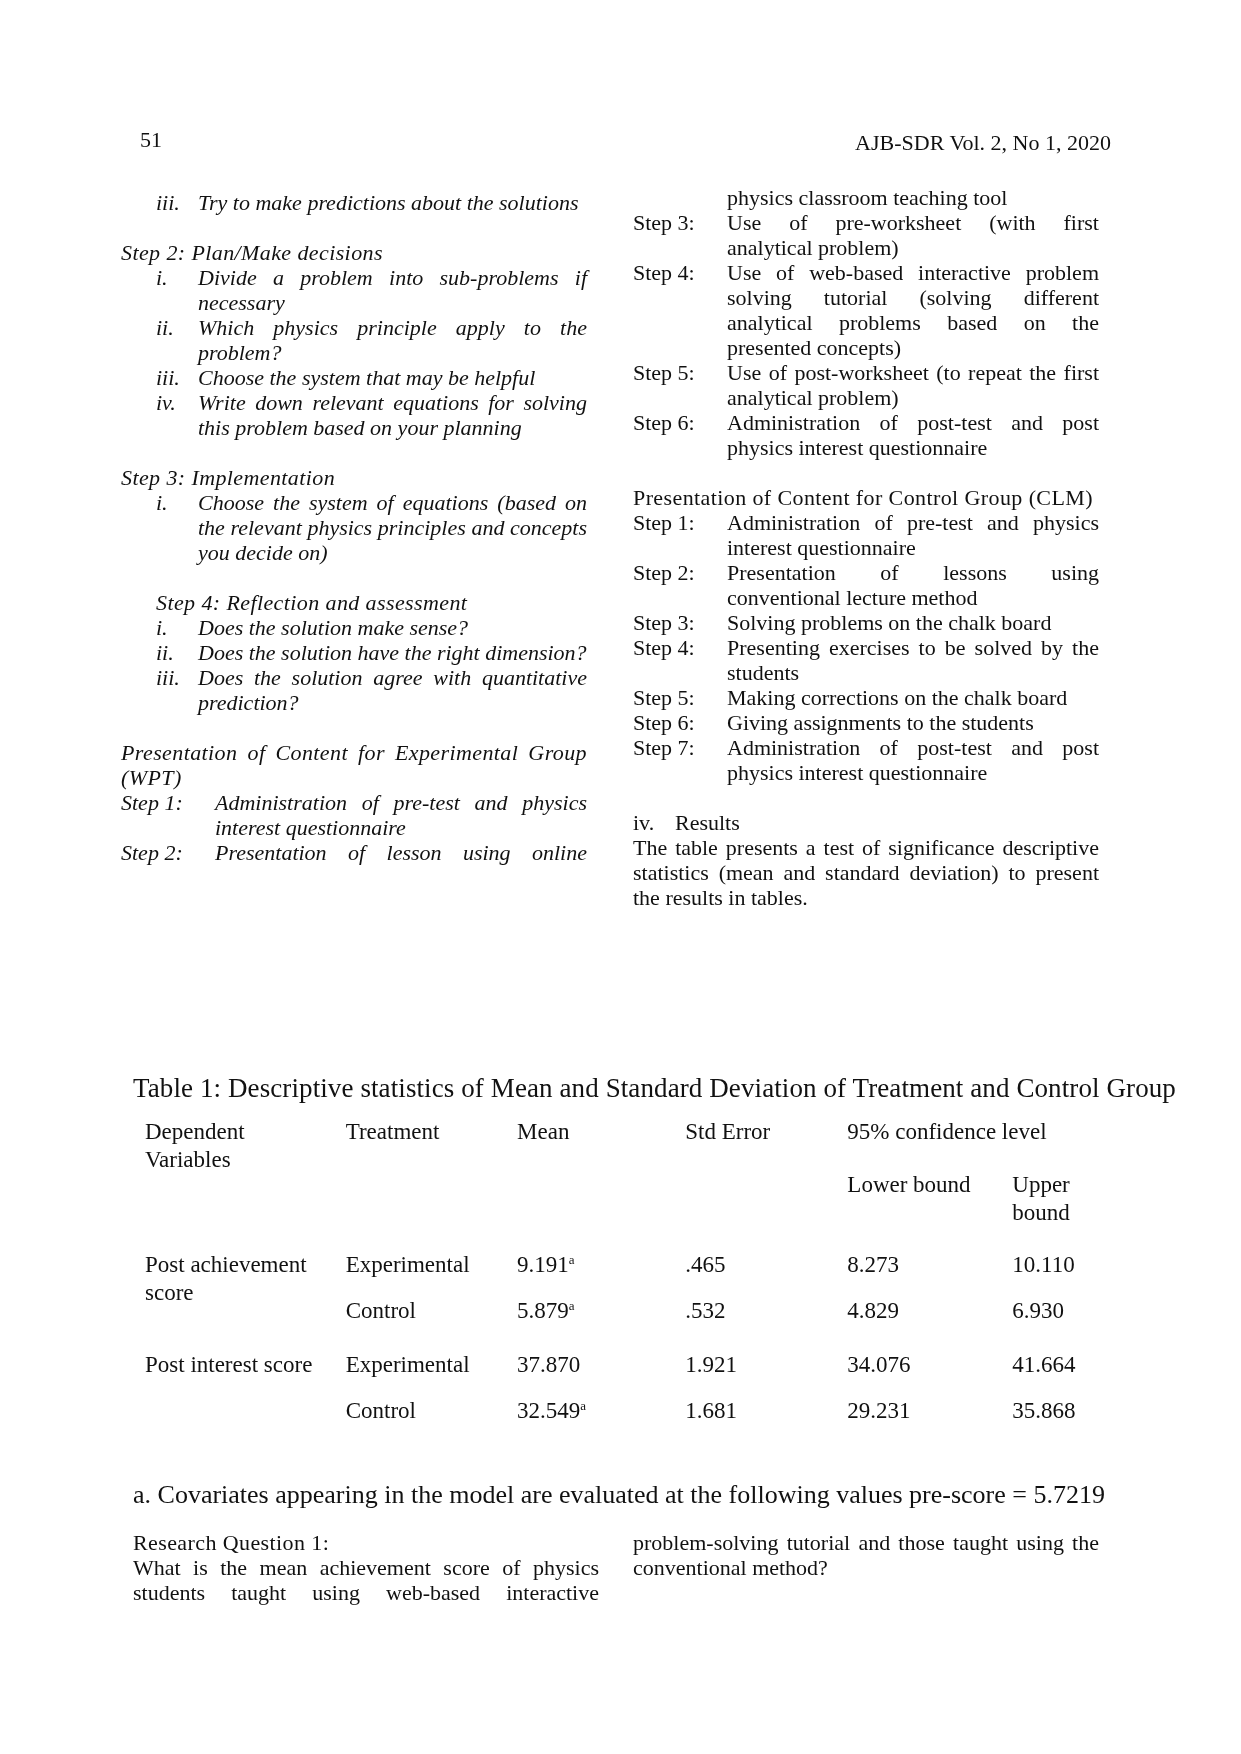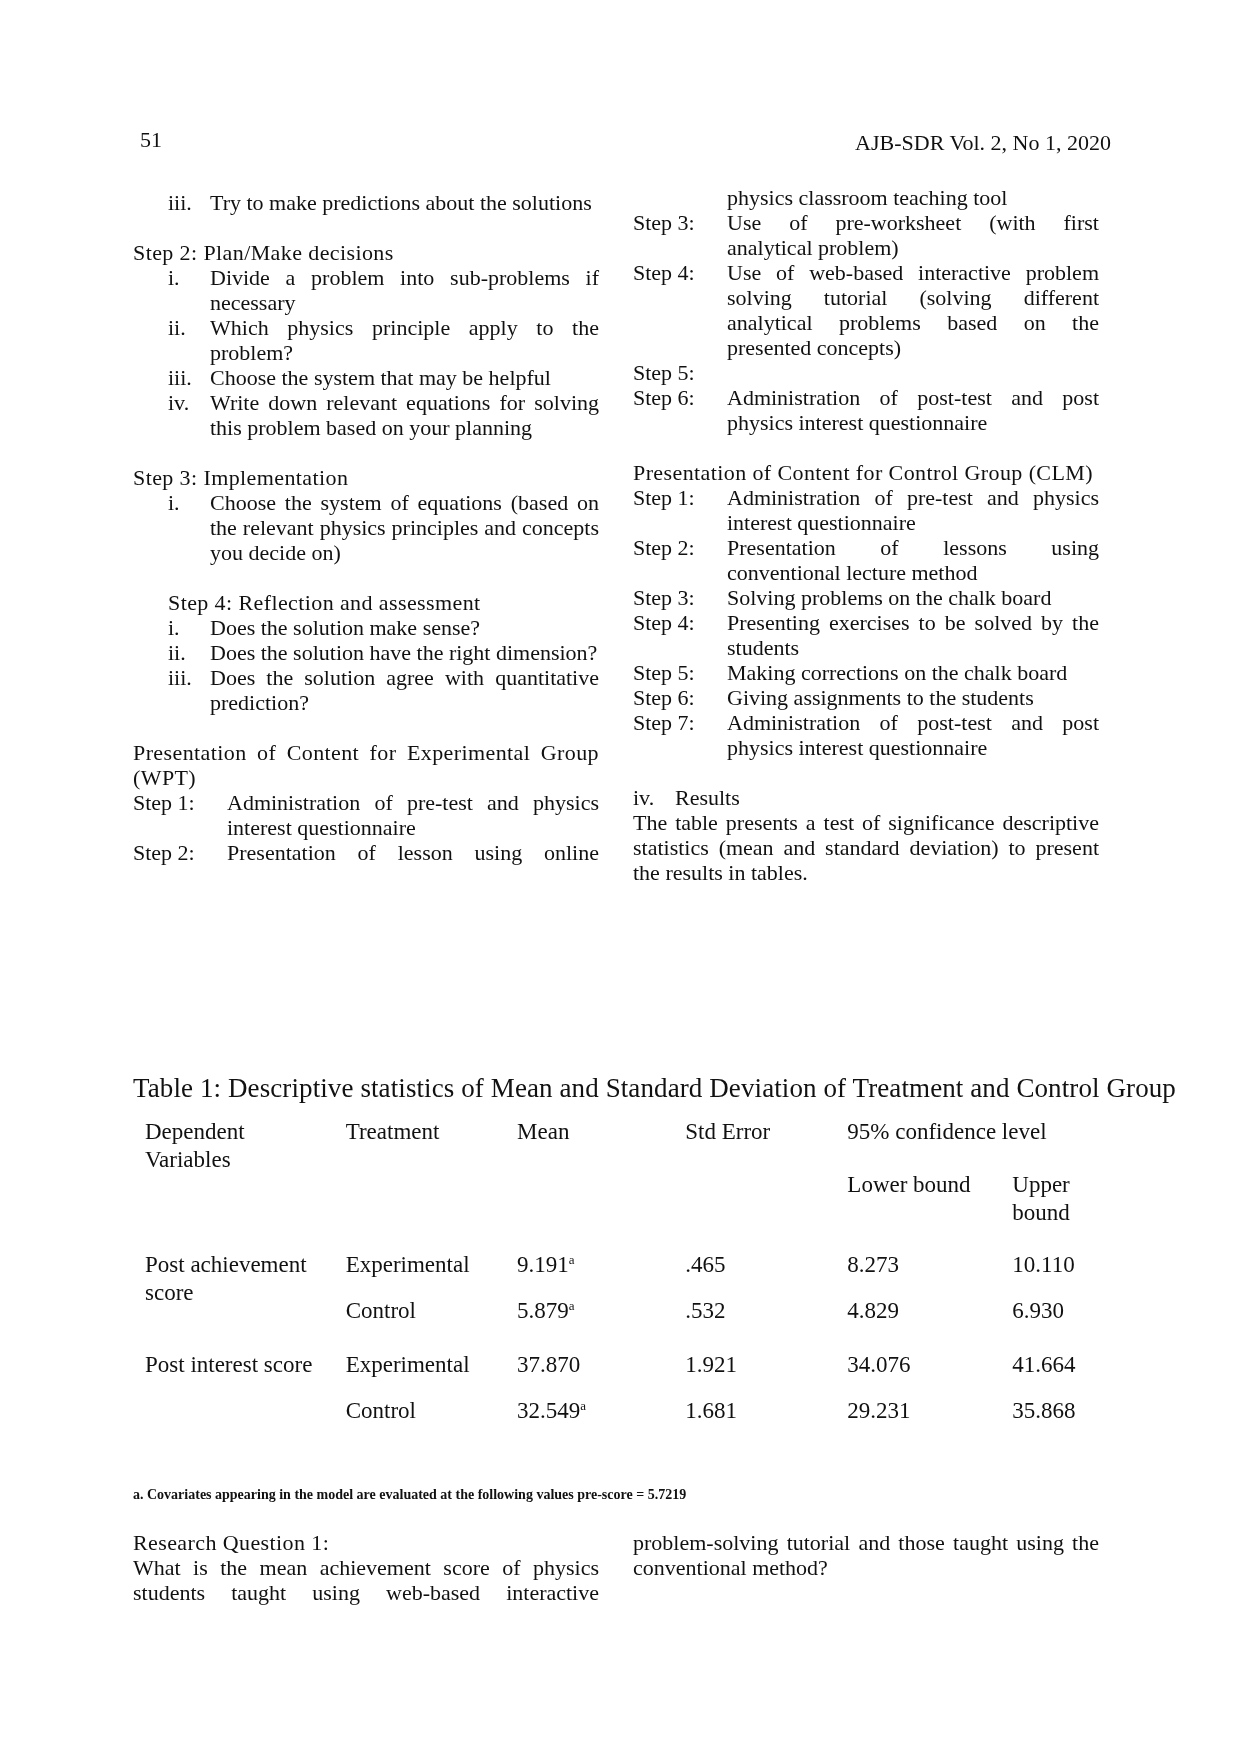--- a/index.html
+++ b/index.html
@@ -6,21 +6,21 @@
   body {
     width: 1241px; height: 1754px; position: relative; overflow: hidden;
     font-family: "Liberation Serif", "DejaVu Serif", serif;
     color: #111; font-size: 22px; line-height: 25px;
   }
   .abs { position: absolute; }
   .page-num { left: 140px; top: 127px; font-size: 22px; }
   .journal { right: 130px; top: 130px; font-size: 22px; }
 
   .col { position: absolute; width: 466px; }
-  .col-left { left: 133px; top: 190px; }
+  .col-left { left: 121px; top: 190px; font-style: italic; }
   .col-right { left: 633px; top: 185px; }
 
   .just { text-align: justify; text-align-last: auto; }
   .line-just { text-align: justify; text-align-last: justify; }
 
   .li { display: flex; }
   .li .num { width: 42px; flex: 0 0 42px; padding-left: 35px; }
   .li .txt { flex: 1; text-align: justify; }
   .step { display: flex; }
   .step .lbl { flex: 0 0 94px; width: 94px; }
@@ -31,21 +31,21 @@
   .table-caption { left: 133px; top: 1076px; font-size: 27px; letter-spacing: 0.1px; }
   table.stats {
     position: absolute; left: 133px; top: 1118px; width: 985px;
     border-collapse: collapse; font-size: 23px; line-height: 28px;
   }
   table.stats td { vertical-align: top; padding: 0 0 0 12px; }
   .c1 { width: 196px; } .c2 { width: 163px; } .c3 { width: 165px; }
   .c4 { width: 160px; } .c5 { width: 162px; } .c6 { width: 110px; }
   sup { font-size: 13px; line-height: 0; vertical-align: 8px; }
 
-  .footnote { left: 133px; top: 1482px; font-size: 14px; font-weight: bold; }
+  .footnote { left: 133px; top: 1482px; font-size: 26px; }
   .rq-left { left: 133px; top: 1530px; width: 466px; }
   .rq-right { left: 633px; top: 1530px; width: 466px; }
 </style>
 </head>
 <body>
 
 <div class="abs page-num">51</div>
 <div class="abs journal">AJB-SDR Vol. 2, No 1, 2020</div>
 
 <div class="col col-left">
@@ -108,20 +108,21 @@
   <div class="step">
       <span class="lbl">Step 3:</span>
       <span class="txt">Use of pre-worksheet (with first analytical problem)</span>
     </div>
   <div class="step">
       <span class="lbl">Step 4:</span>
       <span class="txt">Use of web-based interactive problem solving tutorial (solving different analytical problems based on the presented concepts)</span>
     </div>
   <div class="step">
       <span class="lbl">Step 5:</span>
+      <span class="txt">Use of post-worksheet (to repeat the first analytical problem)</span>
     </div>
   <div class="step">
       <span class="lbl">Step 6:</span>
       <span class="txt">Administration of post-test and post physics interest questionnaire</span>
     </div>
   <div class="gap"></div>
   <div class="just spaced">Presentation of Content for Control Group (CLM)</div>
   <div class="step">
       <span class="lbl">Step 1:</span>
       <span class="txt">Administration of pre-test and physics interest questionnaire</span>

